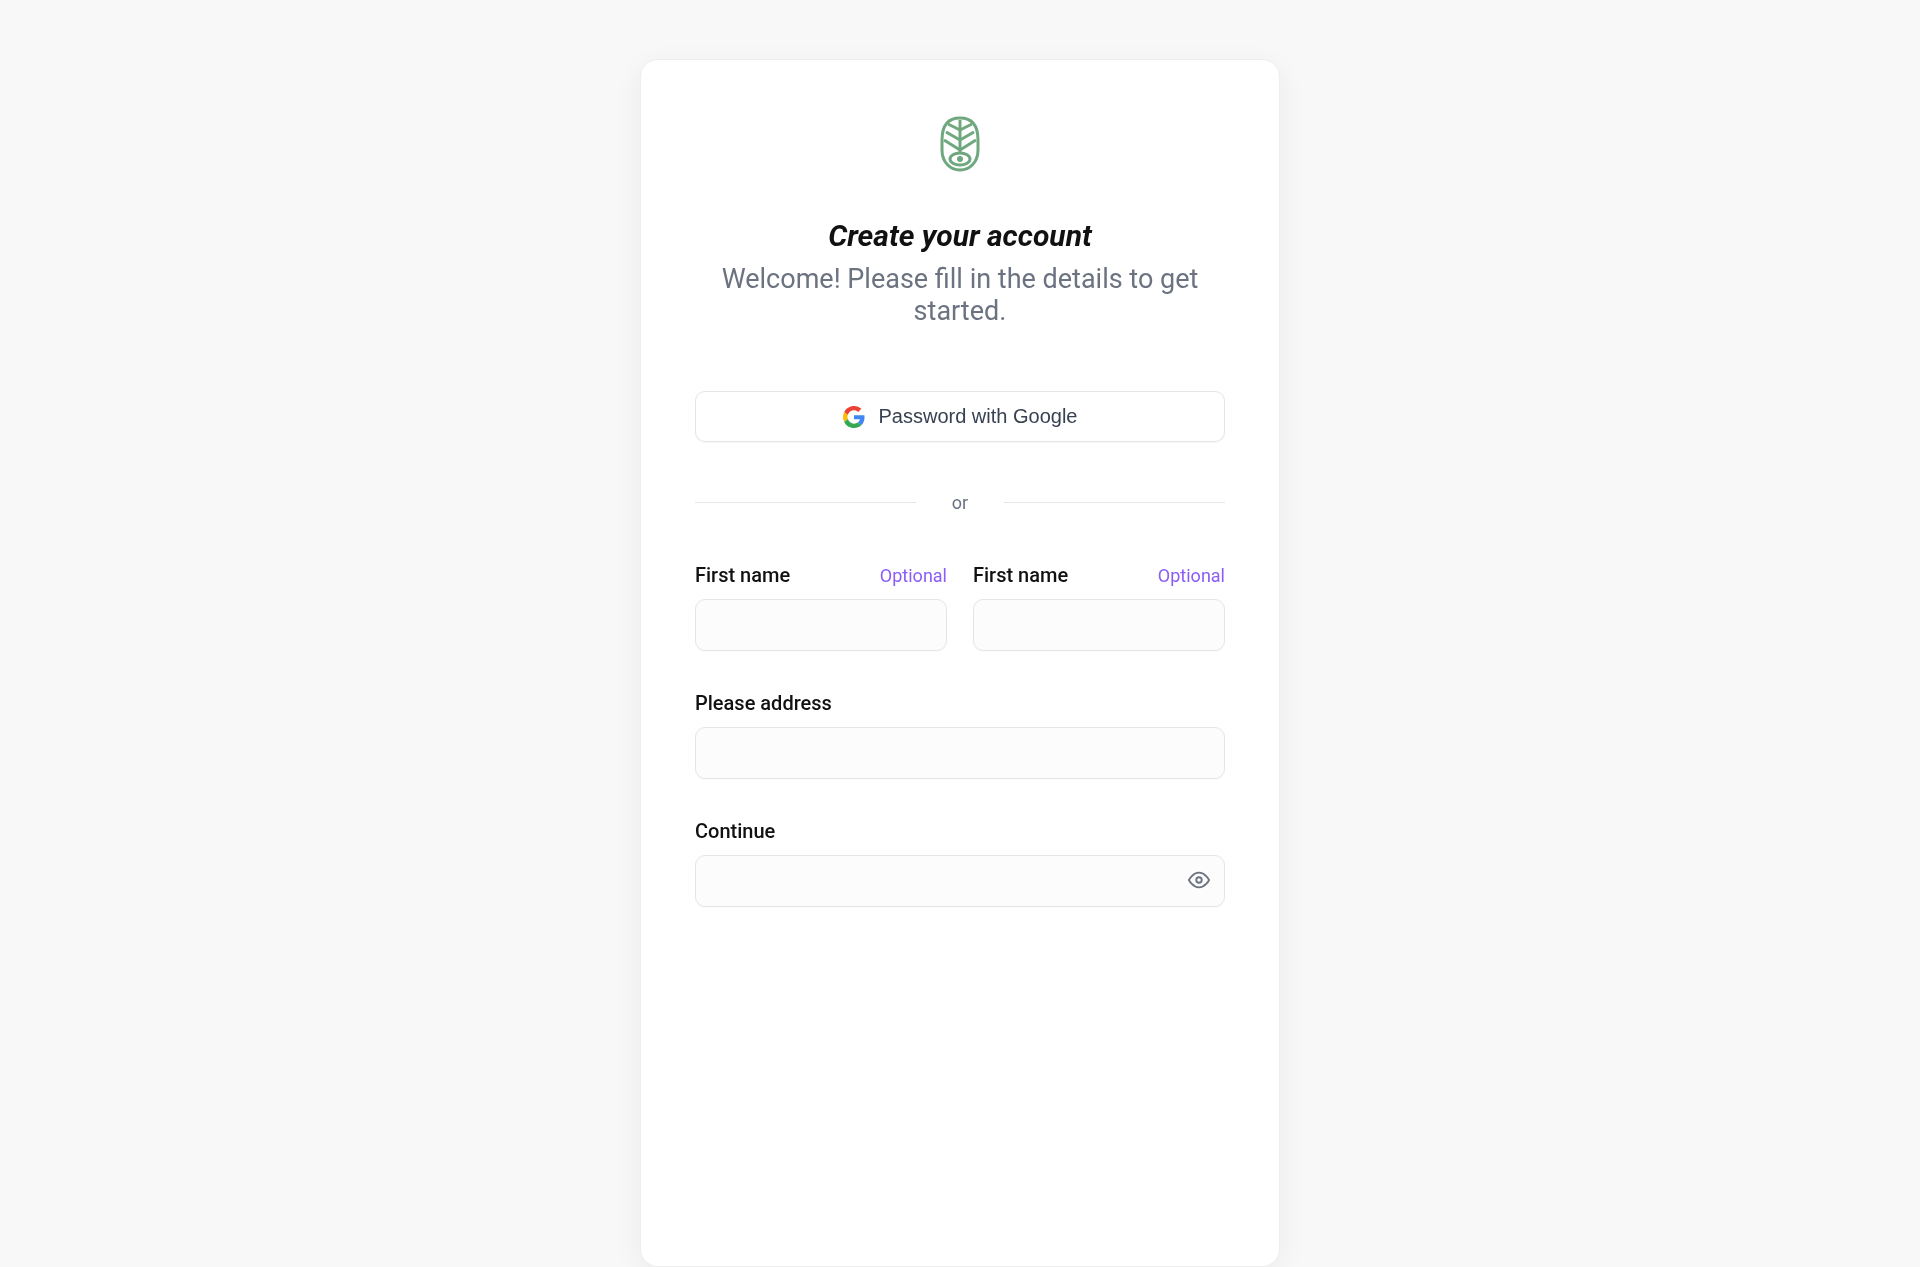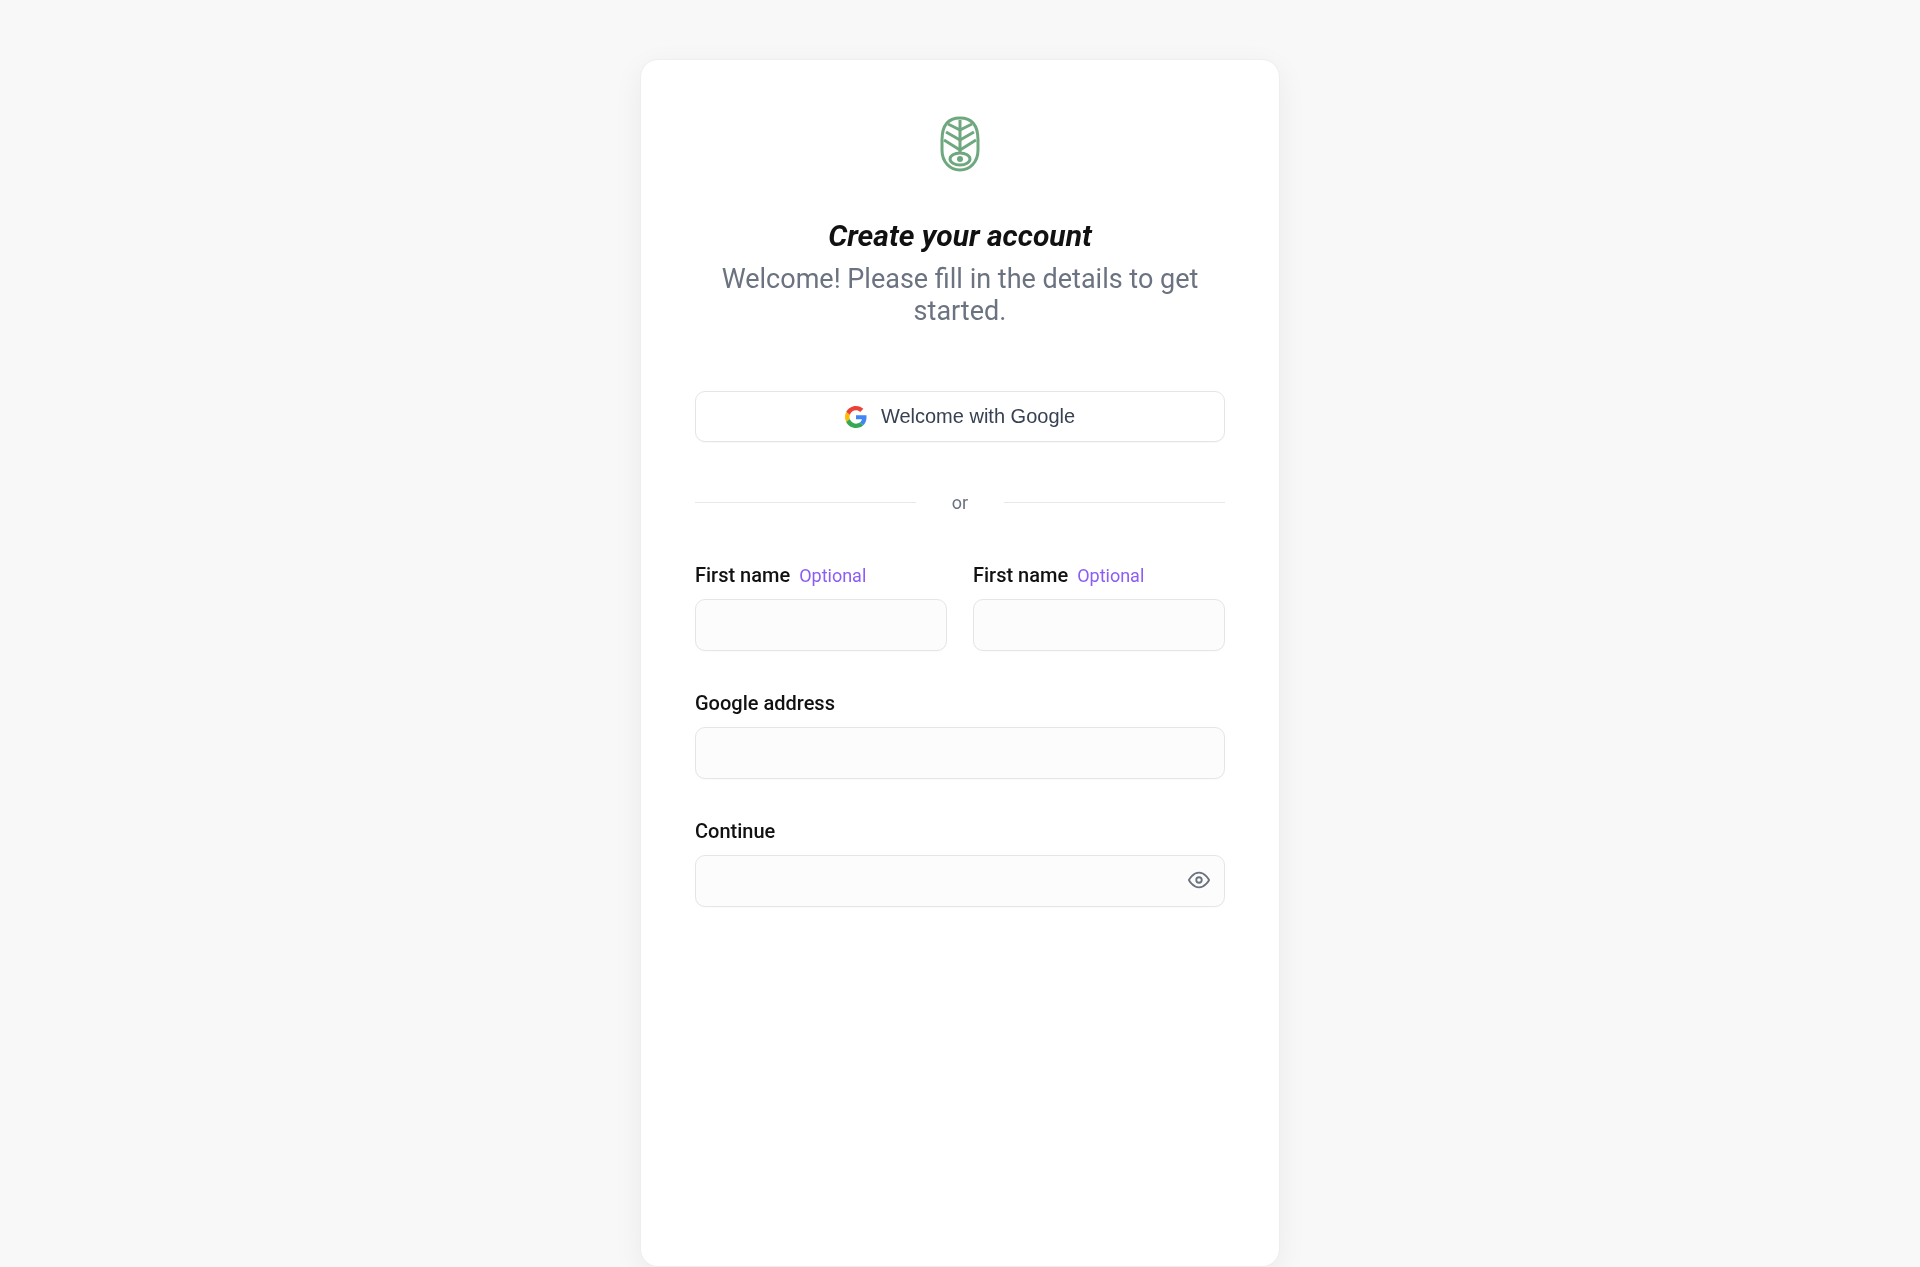--- a/index.html
+++ b/index.html
@@ -76,21 +76,21 @@
   .divider .or { color:#6b7280; font-size:18px; }
   .form {
     margin-top: 50px;
     width: 530px;
     display: flex;
     flex-direction: column;
     gap: 40px;
   }
   .row { display:flex; gap:26px; }
   .field { display:flex; flex-direction:column; gap:12px; flex:1; }
-  .label-row { display:flex; justify-content:flex-start; align-items:baseline; }
+  .label-row { display:flex; justify-content:space-between; align-items:baseline; }
   .label {
     font-size: 20px;
     font-weight: 500;
     color: #111111;
   }
   .optional {
     font-size: 18px;
     color: #8b5cf6;
     margin-left: 9px;
   }
@@ -151,21 +151,21 @@
   <button class="google-btn">
     <span class="google-icon">
       <svg width="22" height="22" viewBox="0 0 48 48">
         <path fill="#EA4335" d="M24 9.5c3.54 0 6.71 1.22 9.21 3.6l6.85-6.85C35.9 2.38 30.47 0 24 0 14.62 0 6.51 5.38 2.56 13.22l7.98 6.19C12.43 13.72 17.74 9.5 24 9.5z"></path>
         <path fill="#4285F4" d="M46.98 24.55c0-1.57-.15-3.09-.38-4.55H24v9.02h12.94c-.58 2.96-2.26 5.48-4.78 7.18l7.73 6c4.51-4.18 7.09-10.36 7.09-17.65z"></path>
         <path fill="#FBBC05" d="M10.53 28.59c-.48-1.45-.76-2.99-.76-4.59s.27-3.14.76-4.59l-7.98-6.19C.92 16.46 0 20.12 0 24c0 3.88.92 7.54 2.56 10.78l7.97-6.19z"></path>
         <path fill="#34A853" d="M24 48c6.48 0 11.93-2.13 15.89-5.81l-7.73-6c-2.15 1.45-4.92 2.3-8.16 2.3-6.26 0-11.57-4.22-13.47-9.91l-7.98 6.19C6.51 42.62 14.62 48 24 48z"></path>
         <path fill="none" d="M0 0h48v48H0z"></path>
       </svg>
     </span>
-    <span class="label">Welcome with Google</span>
+    <span class="label">Password with Google</span>
   </button>
 
   <div class="divider">
     <div class="line"></div>
     <span class="or">or</span>
     <div class="line"></div>
   </div>
 
   <div class="form">
 
@@ -181,21 +181,21 @@
         <div class="label-row">
           <span class="label">First name</span>
           <span class="optional">Optional</span>
         </div>
         <input class="text-input" type="text" value="" style="">
       </div>
     </div>
 
     <div class="field">
       <div class="label-row">
-        <span class="label">Google address</span>
+        <span class="label">Please address</span>
       </div>
       <input class="text-input" type="email" value="" style="">
     </div>
 
     <div class="field">
       <div class="label-row">
         <span class="label">Continue</span>
       </div>
       <div class="pw-wrapper">
         <input class="text-input" type="password" value="" style="">

